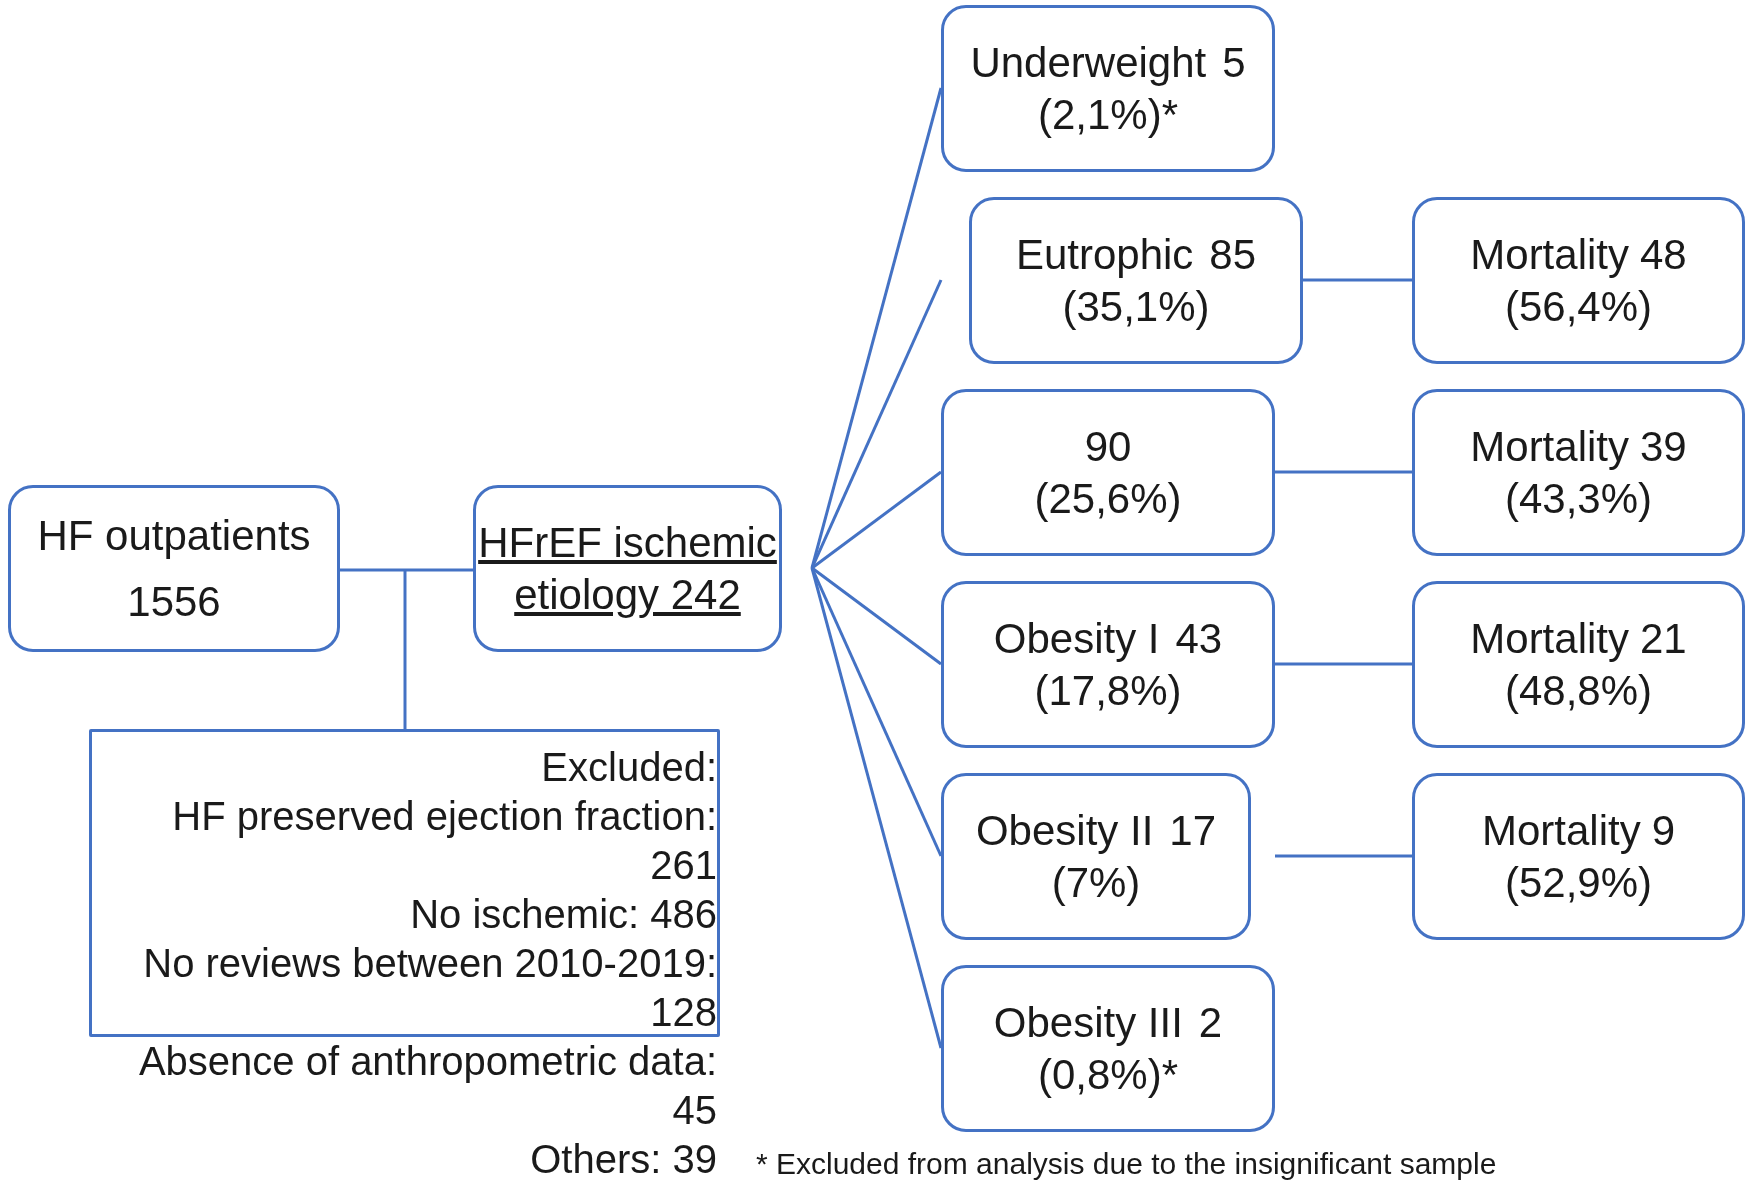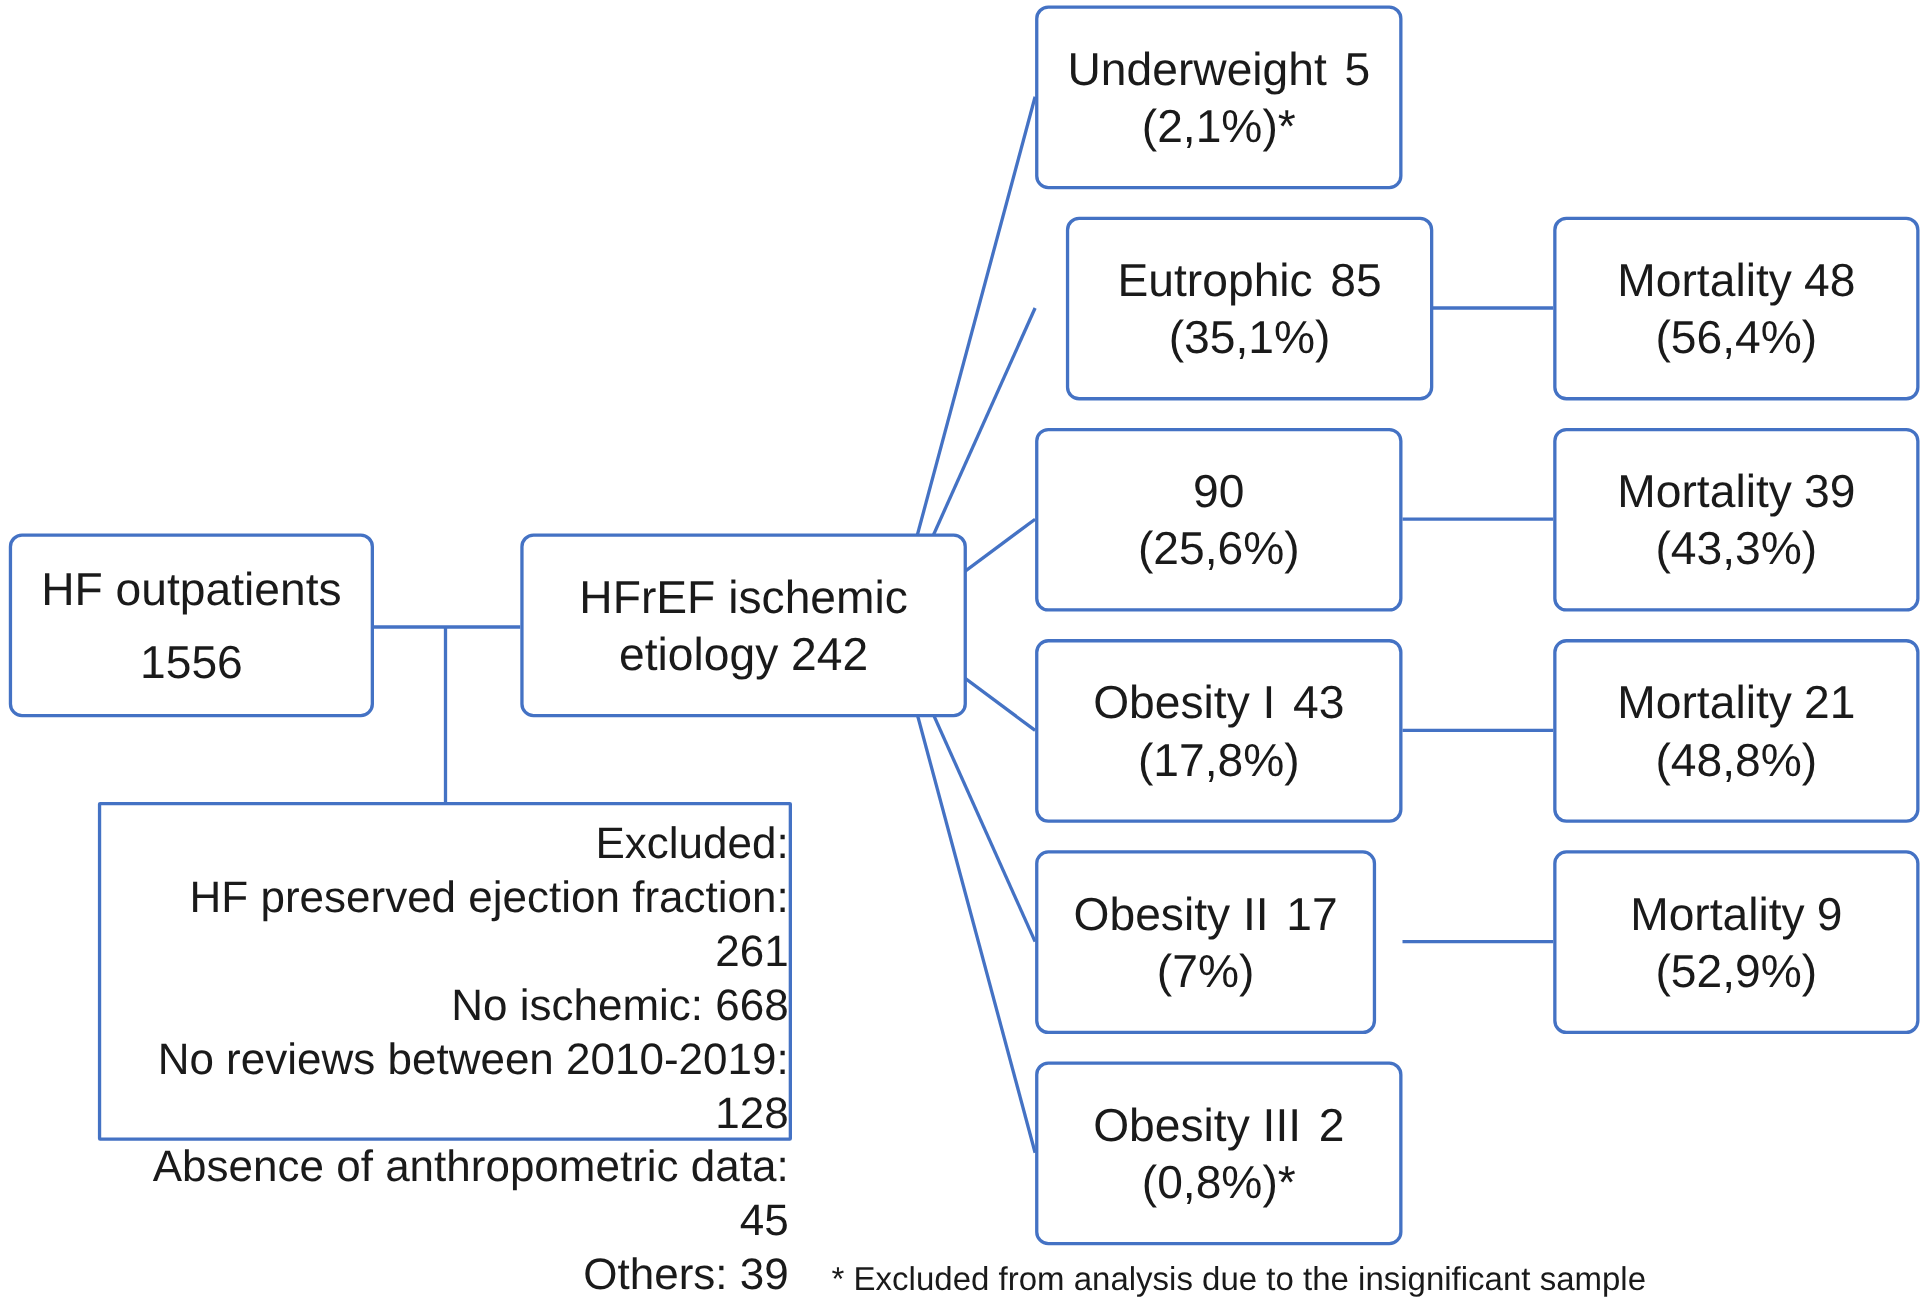--- a/index.html
+++ b/index.html
@@ -15,36 +15,36 @@
   .wires {
     position: absolute;
     left: 0; top: 0;
     width: 1750px; height: 1183px;
     pointer-events: none;
   }
   .node {
     position: absolute;
     box-sizing: border-box;
     border: 3px solid #4472C4;
-    border-radius: 12px;
+    border-radius: 25px;
     background: #ffffff;
     display: flex;
     flex-direction: column;
     align-items: center;
     justify-content: center;
     text-align: center;
     font-size: 42px;
     line-height: 52px;
     color: #1a1a1a;
   }
   .node .pair { display: flex; align-items: baseline; gap: 16px; }
   .node .pair.tight { gap: 11px; }
   .src-box   { left: 8px;    top: 485px; width: 332px; height: 167px; }
   .src-box .pair { margin-bottom: 14px; }
-  .cohort-box{ left: 473px;  top: 485px; width: 406px; height: 167px; }
+  .cohort-box{ left: 473px;  top: 485px; width: 309px; height: 167px; text-decoration: underline; }
   .cat-0 { left: 941px; top: 5px;   width: 334px; height: 167px; }
   .cat-1 { left: 969px; top: 197px; width: 334px; height: 167px; }
   .cat-2 { left: 941px; top: 389px; width: 334px; height: 167px; }
   .cat-3 { left: 941px; top: 581px; width: 334px; height: 167px; }
   .cat-4 { left: 941px; top: 773px; width: 310px; height: 167px; }
   .cat-5 { left: 941px; top: 965px; width: 334px; height: 167px; }
   .mort-0 { left: 1412px; top: 197px; width: 333px; height: 167px; }
   .mort-1 { left: 1412px; top: 389px; width: 333px; height: 167px; }
   .mort-2 { left: 1412px; top: 581px; width: 333px; height: 167px; }
   .mort-3 { left: 1412px; top: 773px; width: 333px; height: 167px; }
@@ -103,21 +103,21 @@
   </div>
 
   <div class="node cohort-box">
     <div>HFrEF ischemic</div>
     <div>etiology 242</div>
   </div>
 
   <div class="excluded-box">
     <div>Excluded:</div>
     <div>HF preserved ejection fraction: 261</div>
-    <div>No ischemic: 668</div>
+    <div>No ischemic: 486</div>
     <div>No reviews between 2010-2019: 128</div>
     <div>Absence of anthropometric data: 45</div>
     <div>Others: 39</div>
   </div>
 
   <div class="node cat-0">
     <div class="pair">
       <span>Underweight</span>
       <span>5</span>
     </div>

